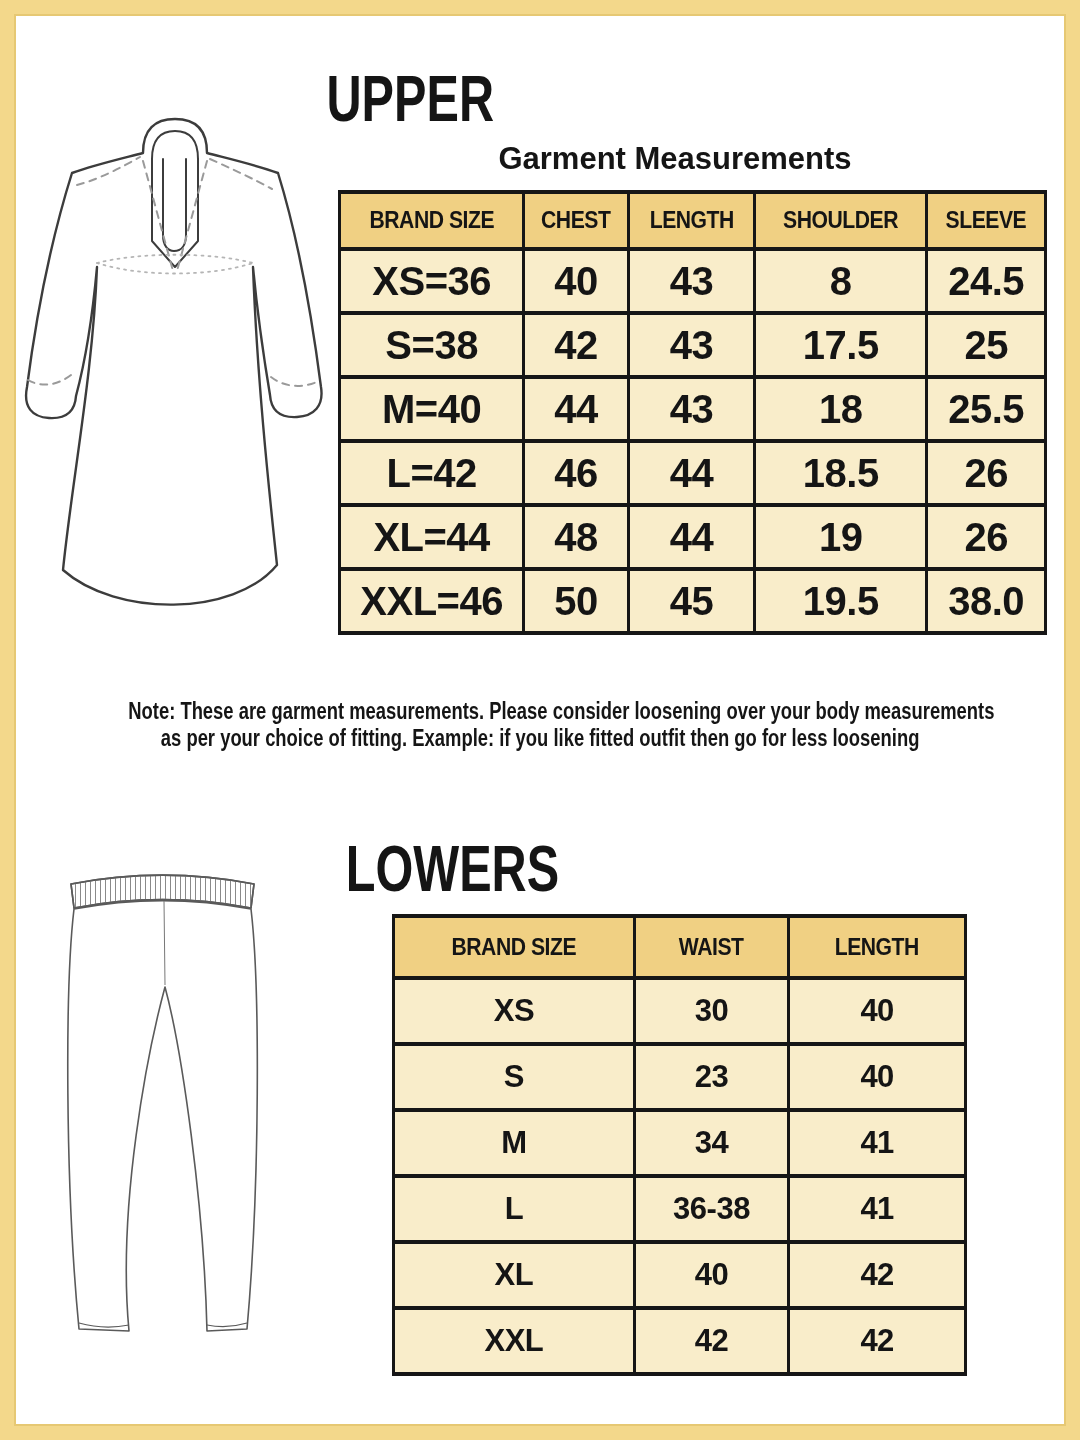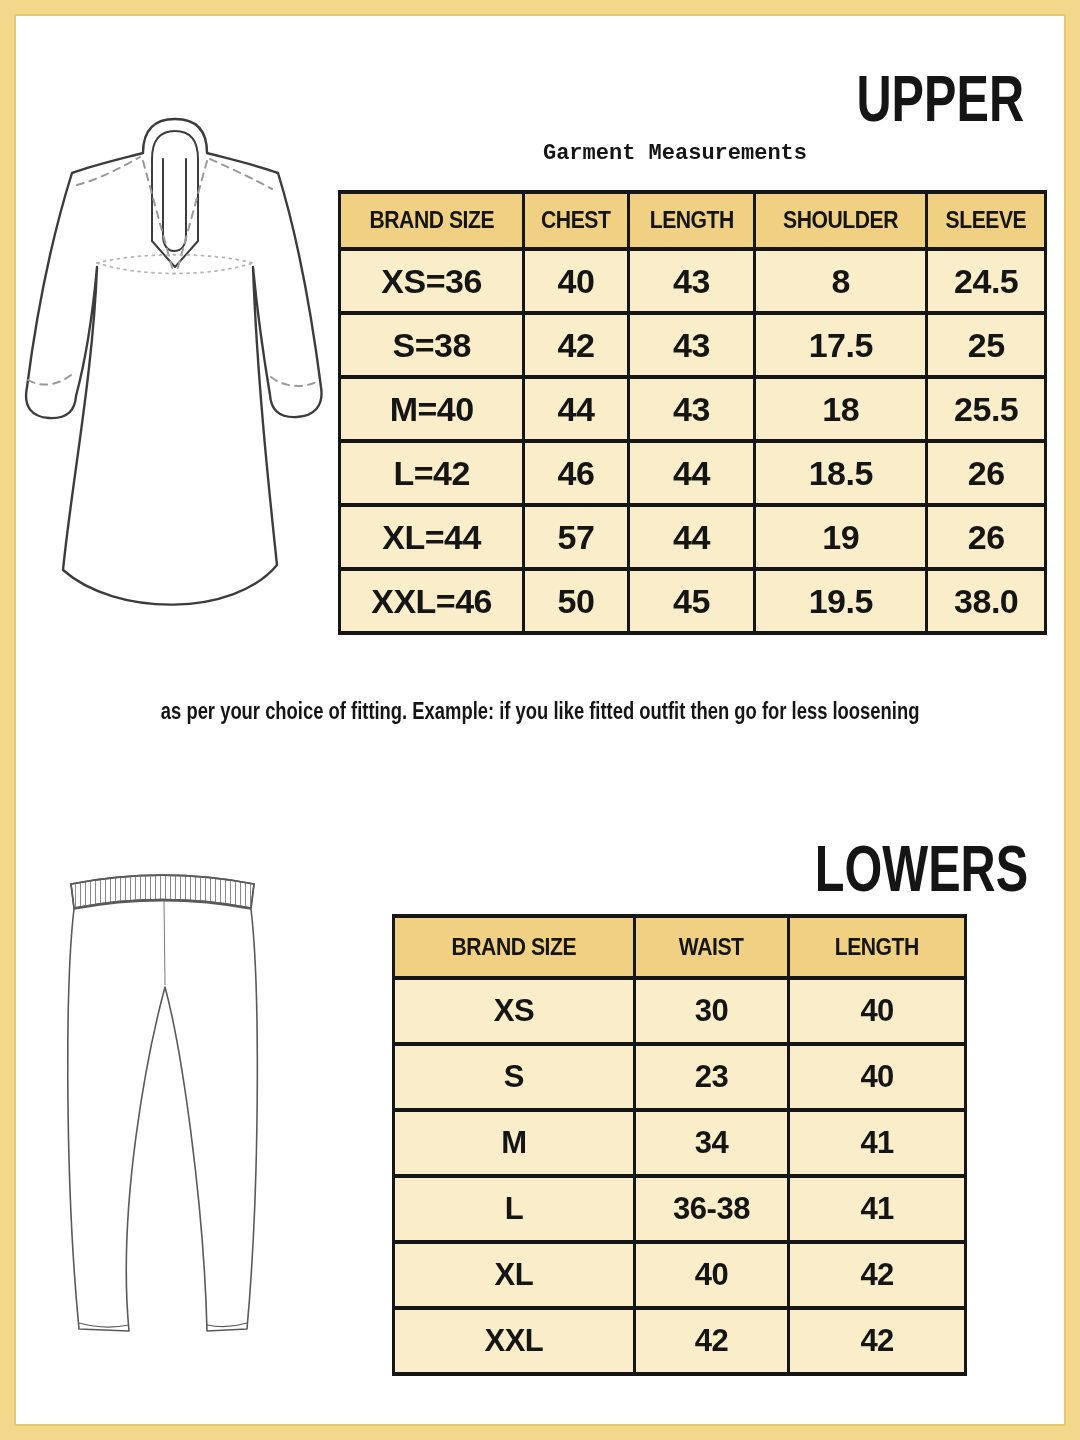--- a/index.html
+++ b/index.html
@@ -6,34 +6,34 @@
   #canvas{
     position:relative;width:1080px;height:1440px;background:#ffffff;
     font-family:"Liberation Sans",sans-serif;font-weight:bold;color:#151515;
     overflow:hidden;
   }
   
   .frame-outer{position:absolute;inset:0;border:14px solid #f3d88b;z-index:5;pointer-events:none;}
   .frame-inner{position:absolute;inset:14px;border:2px solid #e6c873;z-index:5;pointer-events:none;}
 
   
-  .title{position:absolute;left:300px;width:750px;text-align:right;font-size:64px;line-height:1;white-space:nowrap;text-decoration:underline;}
+  .title{position:absolute;left:300px;width:750px;text-align:left;font-size:64px;line-height:1;white-space:nowrap;text-decoration:underline;}
   .title .cond-title{display:inline-block;transform:scaleX(0.76);transform-origin:center;}
   #upper-title{top:67px;}
   #lowers-title{top:837px;left:312px;}
-  .subtitle{position:absolute;left:300px;width:750px;top:142px;text-align:center;font-size:22px;line-height:1.1;white-space:nowrap;font-family:Liberation Mono, monospace;}
+  .subtitle{position:absolute;left:300px;width:750px;top:142px;text-align:center;font-size:31px;line-height:1.1;white-space:nowrap;}
 
   
   table.size-table{position:absolute;border-collapse:collapse;table-layout:fixed;}
   table.size-table th,table.size-table td{
     border:solid #161616;border-width:4px 3px;text-align:center;vertical-align:middle;
     padding:0;letter-spacing:-0.5px;overflow:hidden;
   }
   table.size-table th{background:#f0d083;font-size:23px;}
-  table.size-table td{background:#f9edca;font-size:34px;}
+  table.size-table td{background:#f9edca;font-size:40px;}
   .cond{display:inline-block;transform:scaleX(0.92);transform-origin:center;white-space:nowrap;}
   #upper-table{left:338px;top:190px;width:709px;height:444px;}
   #upper-table thead tr{height:57px;}
   #upper-table tbody tr{height:64px;}
   #lowers-table{left:392px;top:914px;width:575px;height:460px;}
   #lowers-table thead tr{height:62px;}
   #lowers-table tbody tr{height:66px;}
   #lowers-table td{font-size:31px;}
 
   
@@ -139,36 +139,37 @@
       </tr>
       <tr>
         <td>L=42</td>
         <td>46</td>
         <td>44</td>
         <td>18.5</td>
         <td>26</td>
       </tr>
       <tr>
         <td>XL=44</td>
-        <td>57</td>
+        <td>48</td>
         <td>44</td>
         <td>19</td>
         <td>26</td>
       </tr>
       <tr>
         <td>XXL=46</td>
         <td>50</td>
         <td>45</td>
         <td>19.5</td>
         <td>38.0</td>
       </tr>
     </tbody>
   </table>
 
   <div class="note">
+    <div class="note-line"><span class="cond-note">Note: These are garment measurements. Please consider loosening over your body measurements</span></div>
     <div class="note-line"><span class="cond-note">as per your choice of fitting. Example: if you like fitted outfit then go for less loosening</span></div>
   </div>
 
   <div class="title" id="lowers-title">
     <span class="cond-title">LOWERS</span>
   </div>
 
   <svg id="pants-svg" width="215" height="490" viewBox="0 0 215 490">
     <defs>
       <pattern id="rib" width="5" height="12" patternUnits="userSpaceOnUse">

